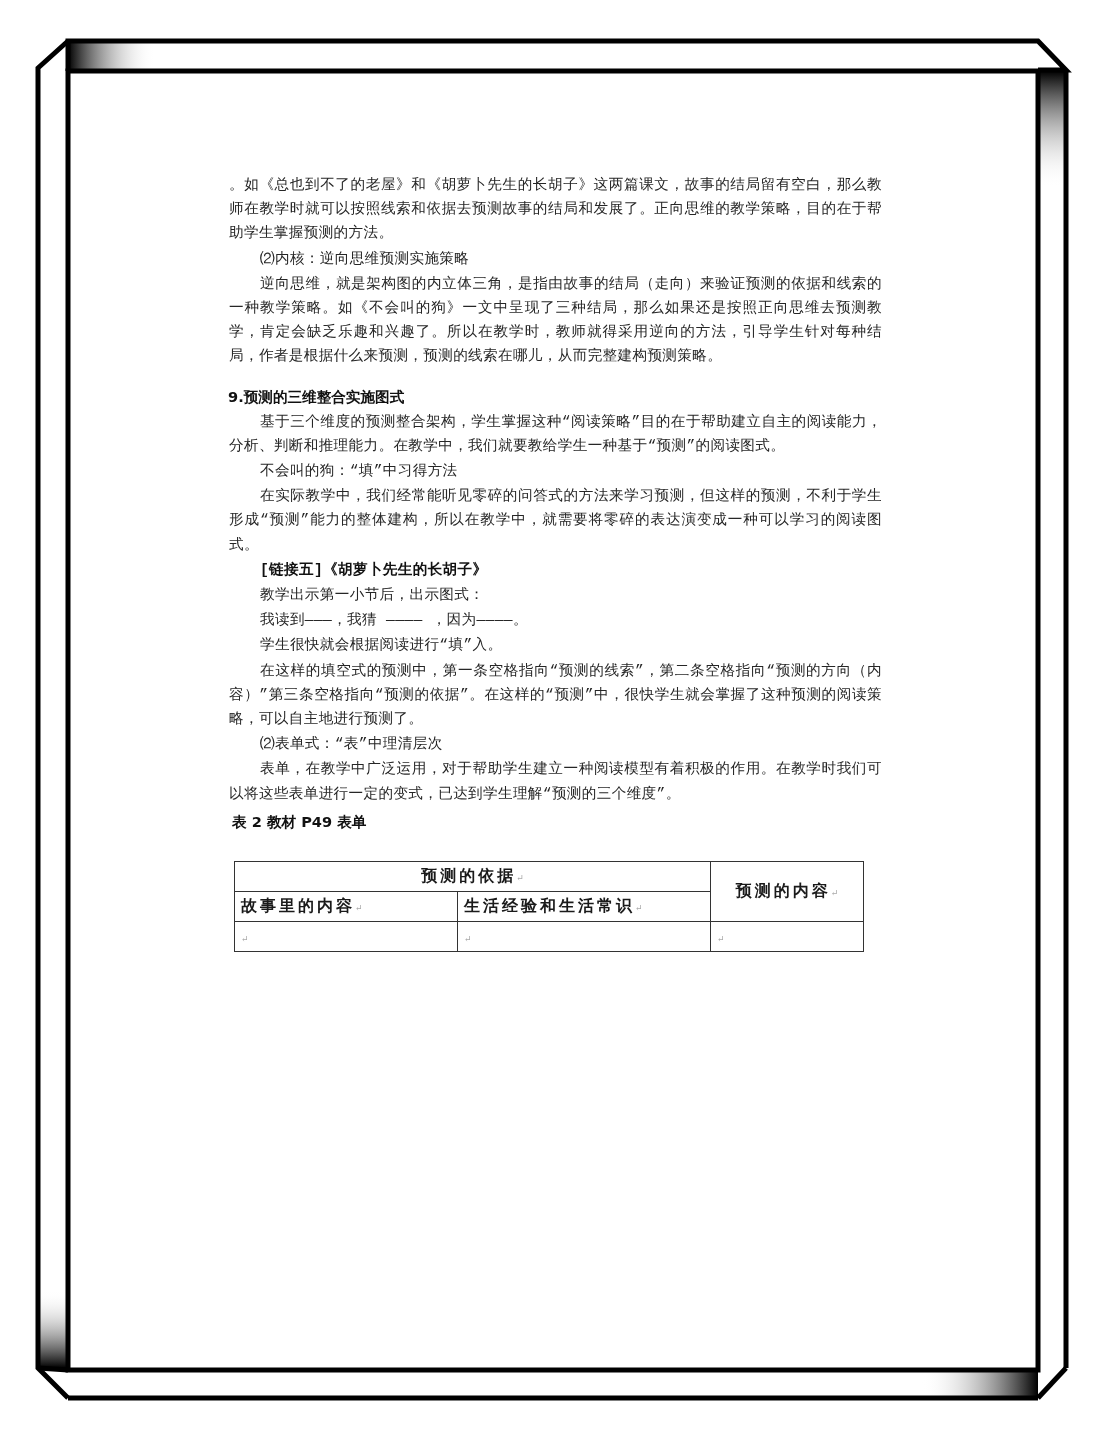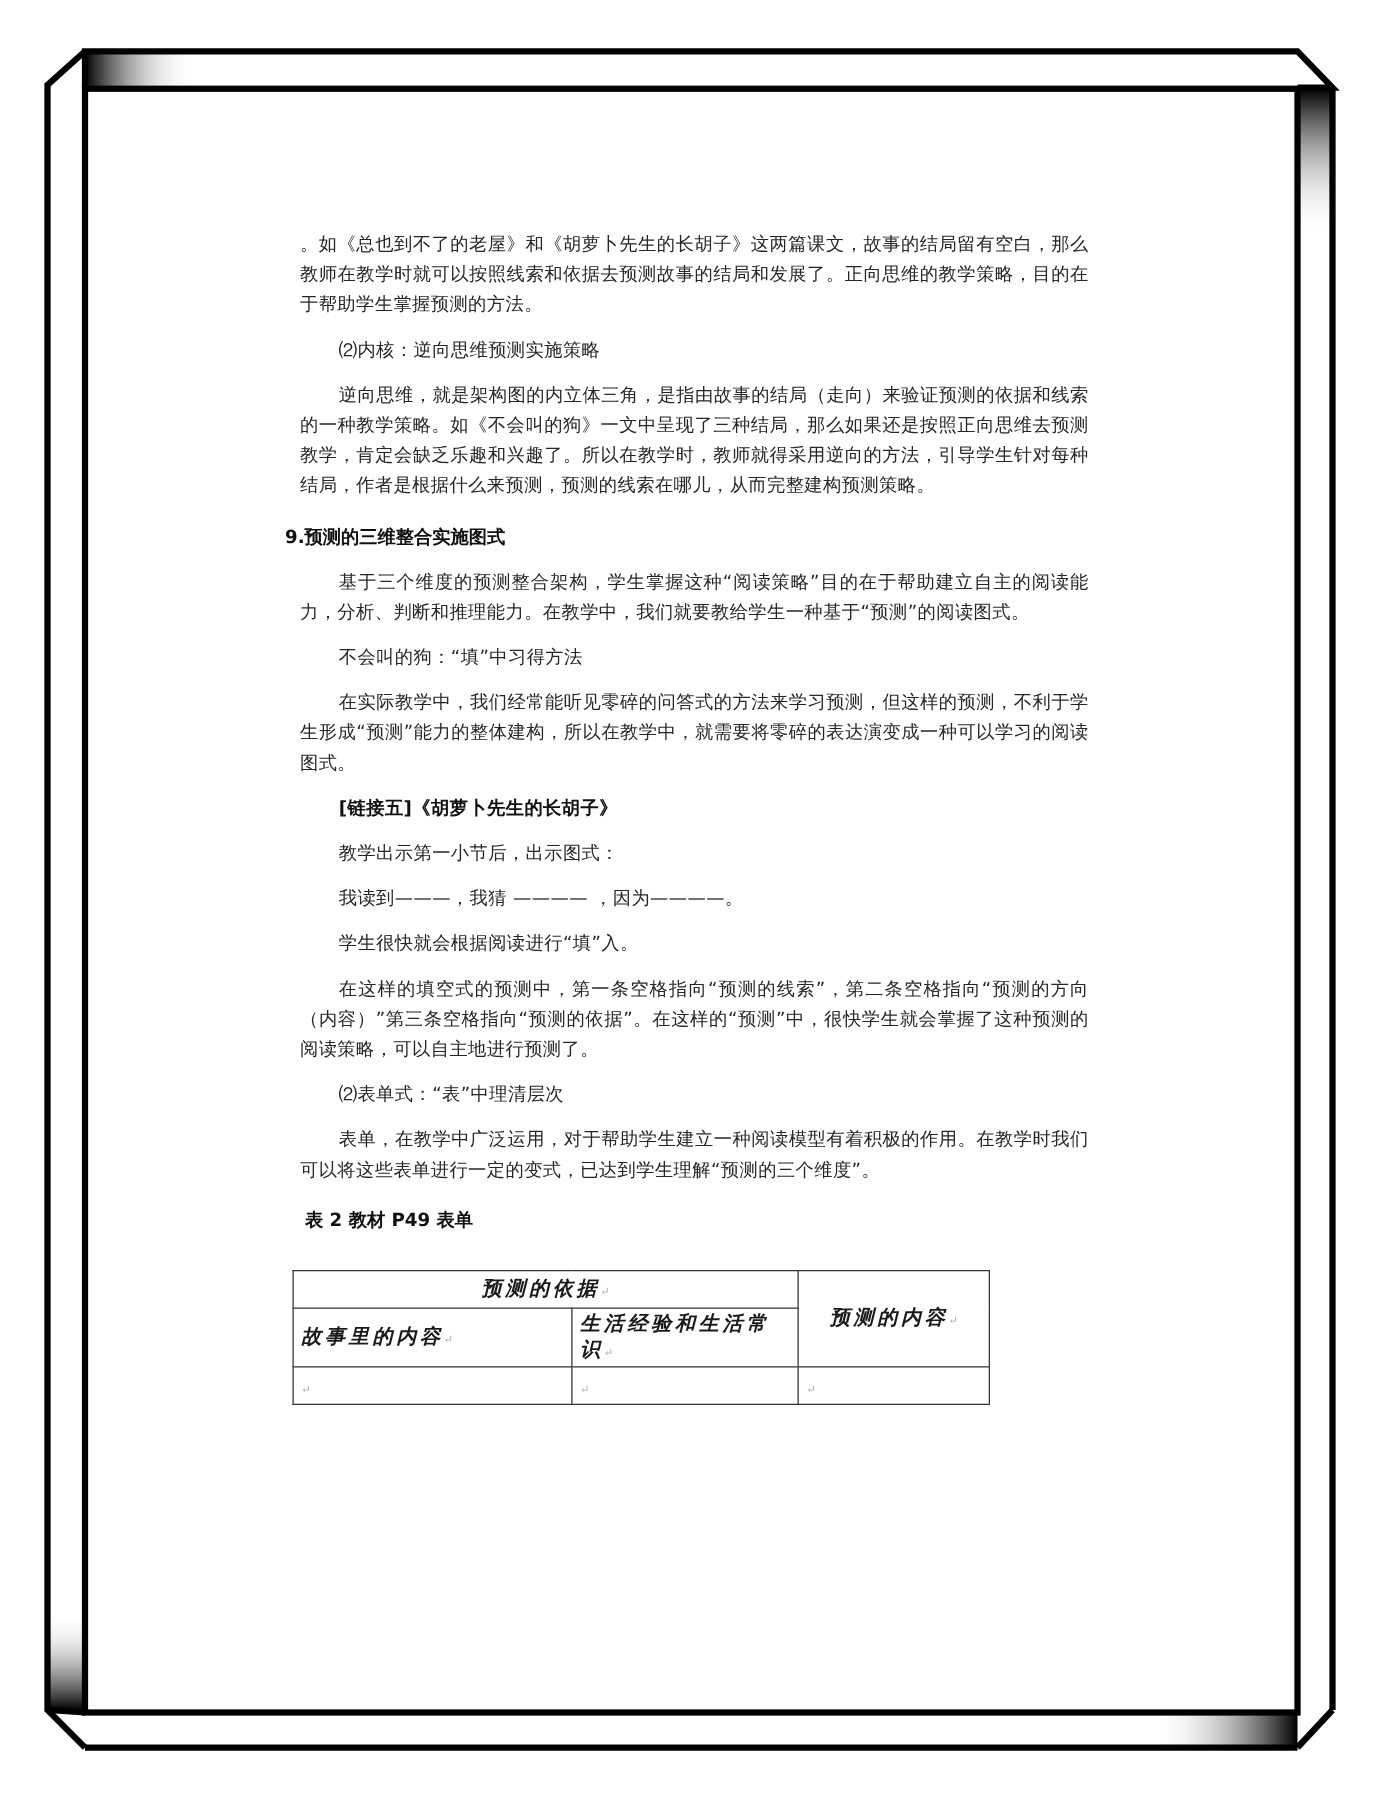--- a/index.html
+++ b/index.html
@@ -8,35 +8,35 @@
       font-family: "DejaVu Sans", "Liberation Sans", sans-serif;
       color: #1a1a1a;
     }
     
     .frame-svg { position: absolute; left: 0; top: 0; width: 1104px; height: 1439px; }
 
     .page {
       position: absolute; left: 228px; top: 172px; width: 655px;
     }
     .p {
-      font-size: 14.6px; line-height: 24.2px; margin: 12px;
+      font-size: 14.6px; line-height: 24.2px; margin: 1px;
       letter-spacing: 0.35px; text-align: justify;
       color: #262626;
+      font-family: Liberation Mono, monospace;
     }
     .indent { text-indent: 31px; }
     .indent2 { padding-left: 31px; }
     .bold { font-weight: bold; color: #111; }
     .heading { font-size: 14.6px; font-weight: bold; margin: 16px 0 0 0; line-height: 24px; color: #111; }
-    .caption { font-size: 14.6px; font-weight: bold; line-height: 24px; margin: 16px; color: #111; }
+    .caption { font-size: 14.6px; font-weight: bold; line-height: 24px; margin: 4px; color: #111; }
 
     .table-wrap { position: relative; margin: 27px 0 0 6px; width: 630px; }
     table.t2 {
-      border-collapse: collapse; width: 558px;
+      border-collapse: collapse; width: 630px;
       font-family: "DejaVu Serif", "Liberation Serif", serif;
-      font-style: italic;
     }
     table.t2 td {
       border: 1.5px solid #333; font-size: 16px; font-weight: bold;
       color: #1a1a1a; padding: 2px 6px; height: 25px; letter-spacing: 3px;
     }
     table.t2 td.center { text-align: center; }
     .mark { color: #aaa; font-size: 9px; font-weight: normal; letter-spacing: 0; }
   </style>
 </head>
 <body>

